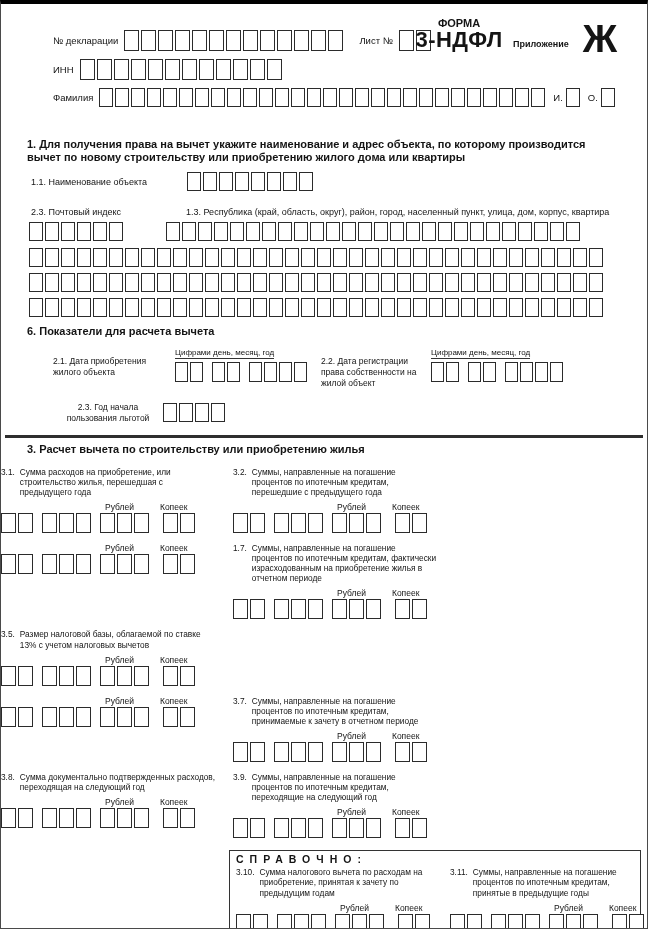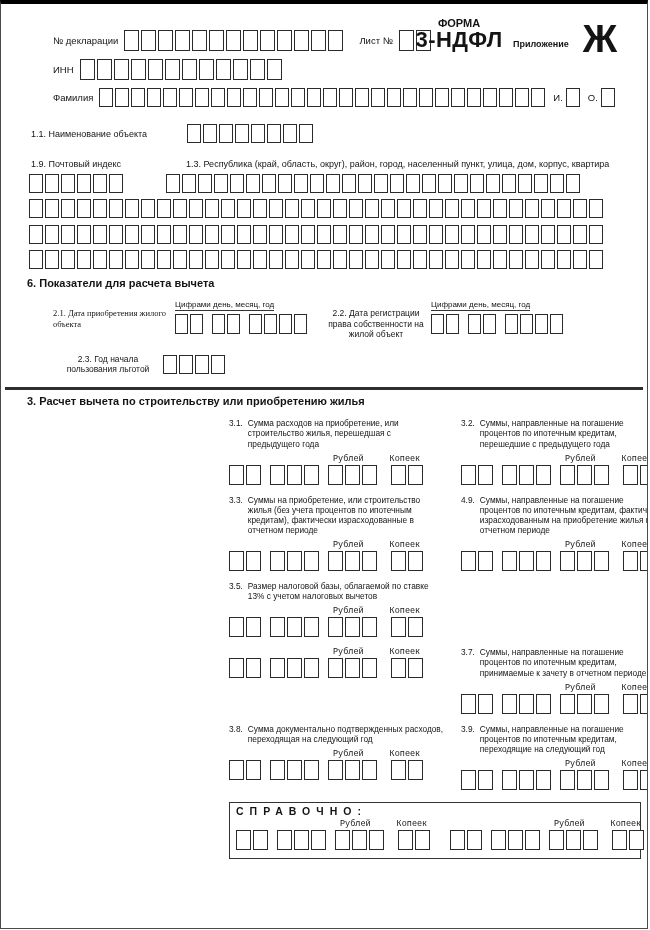--- a/index.html
+++ b/index.html
@@ -41,33 +41,33 @@
   .flab{font-size:9px;margin-right:40px;}
   .row1213{display:flex;margin-left:30px;margin-top:10px;font-size:9px;}
   .lab12{width:155px;}
   .addr-first{display:flex;margin-left:28px;margin-top:5px;}
   .gap-addr{width:41px;}
   .addr-row{margin-left:28px;margin-top:6px;}
   
   .s2-title{margin-top:8px;}
   .s2row{display:flex;margin-left:52px;margin-top:4px;}
   .s2lab{font-size:8.5px;line-height:1.25;padding-top:14px;}
-  .lab21{width:122px;font-family:Liberation Serif, serif;}
-  .lab22{width:110px;margin-left:12px;text-align:center;}
+  .lab21{width:122px;}
+  .lab22{width:110px;margin-left:12px;}
   .datefield{line-height:1;}
   .hint{display:inline-block;font-size:8px;border-bottom:1px solid #333;padding-bottom:1px;margin-bottom:3px;}
   .row23{display:flex;align-items:center;margin-left:52px;margin-top:14px;margin-bottom:12px;text-align:center;}
   .lab23{font-size:8.5px;line-height:1.25;width:110px;}
   .thickline{height:3px;background:#2e2e2e;margin:4px 4px 5px 4px;}
   
-  .s3row{display:grid;grid-template-columns:216px 204px;column-gap:16px;margin-left:228px;margin-top:10px;}
+  .s3row{display:grid;grid-template-columns:216px 204px;column-gap:16px;margin-top:10px;}
   .s3item{}
   .s3lab{display:flex;font-size:8.3px;line-height:1.22;margin-bottom:5px;}
   .s3lab .n{margin-right:5px;white-space:nowrap;}
-  .money{position:relative;padding-top:11px;font-family:Liberation Mono, monospace;}
+  .money{position:relative;padding-top:11px;}
   .mlabels{position:absolute;top:0;left:0;font-size:8.5px;white-space:nowrap;}
   .mrub{margin-left:104px;}
   .mkop{margin-left:26px;}
   .sprav{margin-left:228px;margin-top:12px;margin-right:6px;border:1.6px solid #333;padding:2px 6px 8px 6px;}
   .sprav-title{font-weight:bold;font-size:10.5px;letter-spacing:6px;margin-bottom:2px;}
   .spravrow{display:grid;grid-template-columns:200px 196px;column-gap:14px;}
 </style>
 </head>
 <body>
 
@@ -170,39 +170,40 @@
     <div class="formblock">
       <div class="form-small">ФОРМА</div>
       <div class="form-big">3-НДФЛ</div>
     </div>
     <div class="appendix">
       <span class="app-lab">Приложение</span>
       <span class="app-letter">Ж</span>
     </div>
   </div>
 
+  <div class="sec-title s1-title">1. Для получения права на вычет укажите наименование и адрес объекта, по которому производится вычет по новому строительству или приобретению жилого дома или квартиры</div>
 
   <div class="row11">
     <span class="flab">1.1. Наименование объекта</span>
     <span class="cells">
         <span class="cellgroup">
           <span class="cell"></span>
           <span class="cell"></span>
           <span class="cell"></span>
           <span class="cell"></span>
           <span class="cell"></span>
           <span class="cell"></span>
           <span class="cell"></span>
           <span class="cell"></span>
         </span>
       </span>
   </div>
 
   <div class="row1213">
-    <span class="lab12">1.9. Почтовый индекс</span>
+    <span class="lab12">2.3. Почтовый индекс</span>
     <span class="lab13">1.3. Республика (край, область, округ), район, город, населенный пункт, улица, дом, корпус, квартира</span>
   </div>
 
   <div class="addr-first">
     <span class="cells">
         <span class="cellgroup">
           <span class="cell"></span>
           <span class="cell"></span>
           <span class="cell"></span>
           <span class="cell"></span>
@@ -488,52 +489,48 @@
               <span class="cell"></span>
               <span class="cell"></span>
             </span>
           </span>
       </div>
     </div>
   </div>
 
   <div class="s3row">
     <div class="s3item">
+      <div class="money">
+        <div class="mlabels"><span class="mrub">Рублей</span><span class="mkop">Копеек</span></div>
+        <span class="cells cells-money">
+            <span class="cellgroup">
+              <span class="cell"></span>
+              <span class="cell"></span>
+            </span>
+            <span class="cellgroup">
+              <span class="cell"></span>
+              <span class="cell"></span>
+              <span class="cell"></span>
+            </span>
+            <span class="cellgroup">
+              <span class="cell"></span>
+              <span class="cell"></span>
+              <span class="cell"></span>
+            </span>
+          </span><span class="cells cells-money kop">
+            <span class="cellgroup">
+              <span class="cell"></span>
+              <span class="cell"></span>
+            </span>
+          </span>
+      </div>
+    </div>
+    <div class="s3item">
       <div class="s3lab">
-          <span class="n">3.3.</span>
-          <span>Суммы на приобретение, или строительство жилья (без учета процентов по ипотечным кредитам), фактически израсходованные в отчетном периоде</span>
-        </div>
-      <div class="money">
-        <div class="mlabels"><span class="mrub">Рублей</span><span class="mkop">Копеек</span></div>
-        <span class="cells cells-money">
-            <span class="cellgroup">
-              <span class="cell"></span>
-              <span class="cell"></span>
-            </span>
-            <span class="cellgroup">
-              <span class="cell"></span>
-              <span class="cell"></span>
-              <span class="cell"></span>
-            </span>
-            <span class="cellgroup">
-              <span class="cell"></span>
-              <span class="cell"></span>
-              <span class="cell"></span>
-            </span>
-          </span><span class="cells cells-money kop">
-            <span class="cellgroup">
-              <span class="cell"></span>
-              <span class="cell"></span>
-            </span>
-          </span>
-      </div>
-    </div>
-    <div class="s3item">
-      <div class="s3lab">
-          <span class="n">4.9.</span>
+          <span class="n">1.7.</span>
           <span>Суммы, направленные на погашение процентов по ипотечным кредитам, фактически израсходованным на приобретение жилья в отчетном периоде</span>
         </div>
       <div class="money">
         <div class="mlabels"><span class="mrub">Рублей</span><span class="mkop">Копеек</span></div>
         <span class="cells cells-money">
             <span class="cellgroup">
               <span class="cell"></span>
               <span class="cell"></span>
             </span>
             <span class="cellgroup">
@@ -709,20 +706,24 @@
             </span>
           </span>
       </div>
     </div>
   </div>
 
   <div class="sprav">
     <div class="sprav-title">СПРАВОЧНО:</div>
     <div class="spravrow">
       <div class="s3item">
+        <div class="s3lab">
+            <span class="n">3.10.</span>
+            <span>Сумма налогового вычета по расходам на приобретение, принятая к зачету по предыдущим годам</span>
+          </div>
         <div class="money">
           <div class="mlabels"><span class="mrub">Рублей</span><span class="mkop">Копеек</span></div>
           <span class="cells cells-money">
               <span class="cellgroup">
                 <span class="cell"></span>
                 <span class="cell"></span>
               </span>
               <span class="cellgroup">
                 <span class="cell"></span>
                 <span class="cell"></span>
@@ -735,20 +736,24 @@
               </span>
             </span><span class="cells cells-money kop">
               <span class="cellgroup">
                 <span class="cell"></span>
                 <span class="cell"></span>
               </span>
             </span>
         </div>
       </div>
       <div class="s3item">
+        <div class="s3lab">
+            <span class="n">3.11.</span>
+            <span>Суммы, направленные на погашение процентов по ипотечным кредитам, принятые в предыдущие годы</span>
+          </div>
         <div class="money">
           <div class="mlabels"><span class="mrub">Рублей</span><span class="mkop">Копеек</span></div>
           <span class="cells cells-money">
               <span class="cellgroup">
                 <span class="cell"></span>
                 <span class="cell"></span>
               </span>
               <span class="cellgroup">
                 <span class="cell"></span>
                 <span class="cell"></span>

